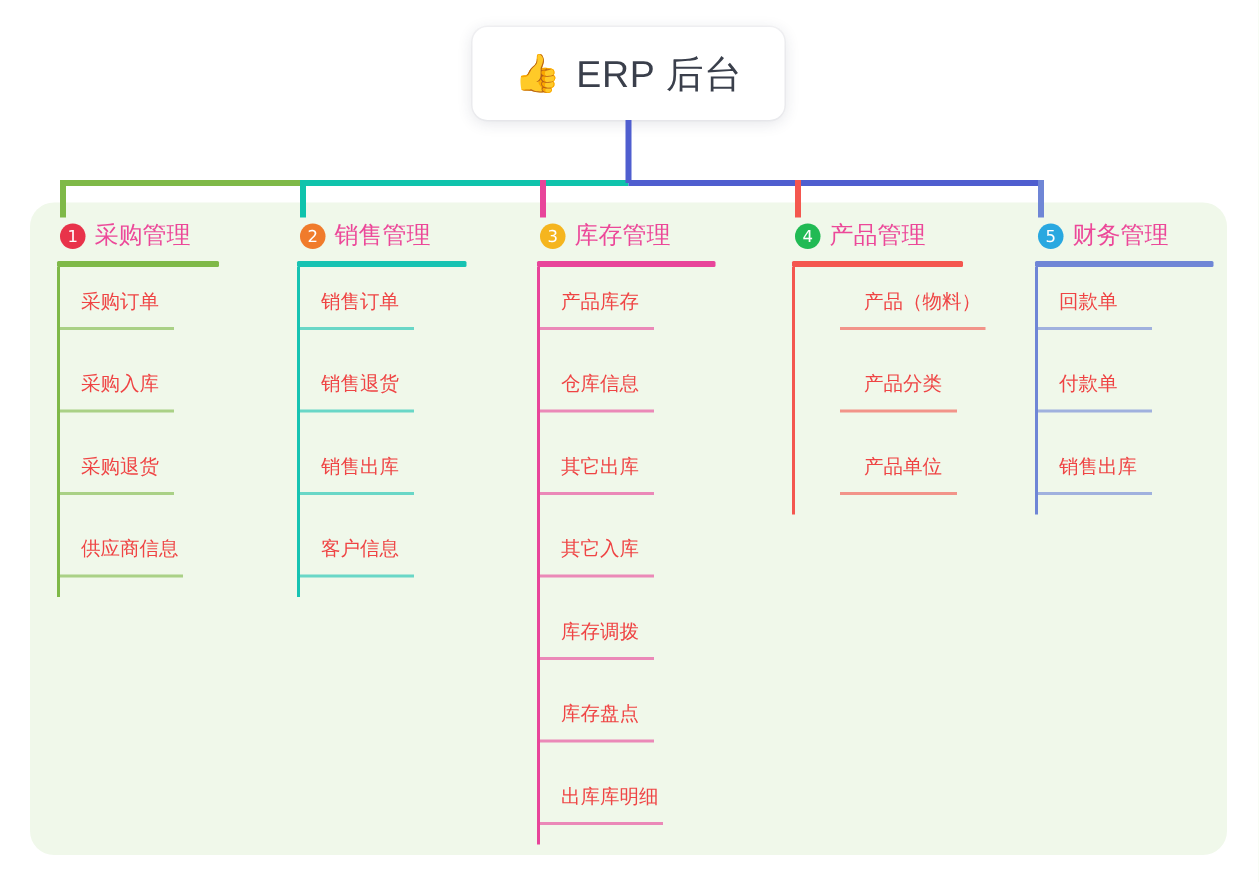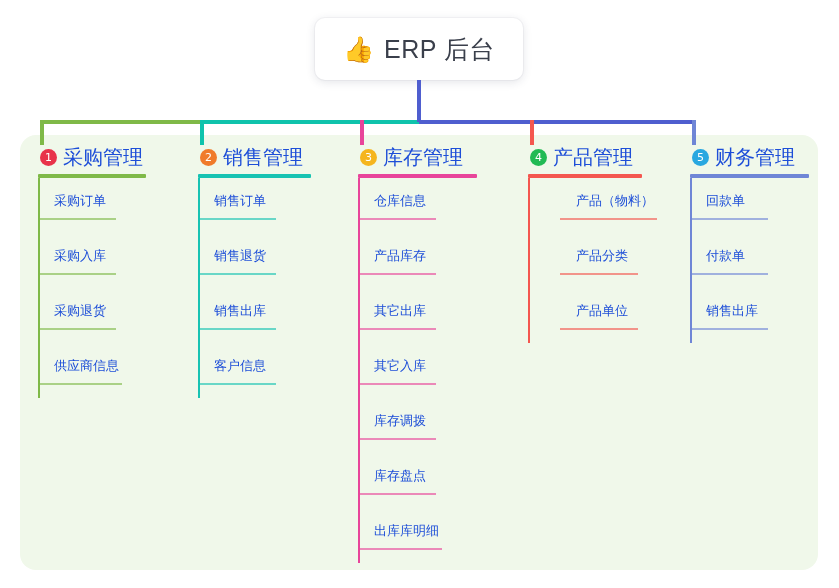--- a/index.html
+++ b/index.html
@@ -38,29 +38,29 @@
 
   
   .branch{position:absolute;top:145px;}
   .branch-head{display:flex;align-items:center;gap:6px;height:24px;padding-left:2px;}
   .badge{
     width:17px;height:17px;border-radius:50%;
     display:flex;align-items:center;justify-content:center;
     color:#ffffff;font-size:11px;line-height:1;flex:none;
     font-family:"DejaVu Sans",sans-serif;
   }
-  .branch-title{font-size:20px;color:#1d4ed8;white-space:nowrap;}
+  .branch-title{font-size:16px;color:#ec4899;white-space:nowrap;}
   .head-rule{height:4px;margin-top:5px;border-radius:1px;}
 
   .children{position:relative;margin-top:0;}
   .spine{position:absolute;left:0;top:0;width:2px;}
   .child{position:relative;height:55px;}
   .child-label{
     position:absolute;left:16px;top:14px;
-    font-size:13px;color:#1d4ed8;white-space:nowrap;
+    font-size:13px;color:#ef4444;white-space:nowrap;
   }
   .child-rule{position:absolute;left:0;top:40px;height:2px;}
 </style>
 </head>
 <body>
 
 <div id="stage">
 
   <div class="panel"></div>
 
@@ -136,25 +136,25 @@
       </div>
       <div class="branch" style="left: 358px;">
         <div class="branch-head">
           <span class="badge" style="background: rgb(245, 181, 30);">3</span>
           <span class="branch-title">库存管理</span>
         </div>
         <div class="head-rule" style="background: rgb(232, 69, 154); width: 119px;"></div>
         <div class="children" style="height: 385px;">
           <div class="spine" style="background: rgb(232, 69, 154); height: 385px;"></div>
           <div class="child">
+            <div class="child-label">产品库存</div>
+            <div class="child-rule" style="background: rgb(232, 69, 154); opacity: 0.62; width: 78px;"></div>
+          </div>
+          <div class="child">
             <div class="child-label">仓库信息</div>
-            <div class="child-rule" style="background: rgb(232, 69, 154); opacity: 0.62; width: 78px;"></div>
-          </div>
-          <div class="child">
-            <div class="child-label">产品库存</div>
             <div class="child-rule" style="background: rgb(232, 69, 154); opacity: 0.62; width: 78px;"></div>
           </div>
           <div class="child">
             <div class="child-label">其它出库</div>
             <div class="child-rule" style="background: rgb(232, 69, 154); opacity: 0.62; width: 78px;"></div>
           </div>
           <div class="child">
             <div class="child-label">其它入库</div>
             <div class="child-rule" style="background: rgb(232, 69, 154); opacity: 0.62; width: 78px;"></div>
           </div>

